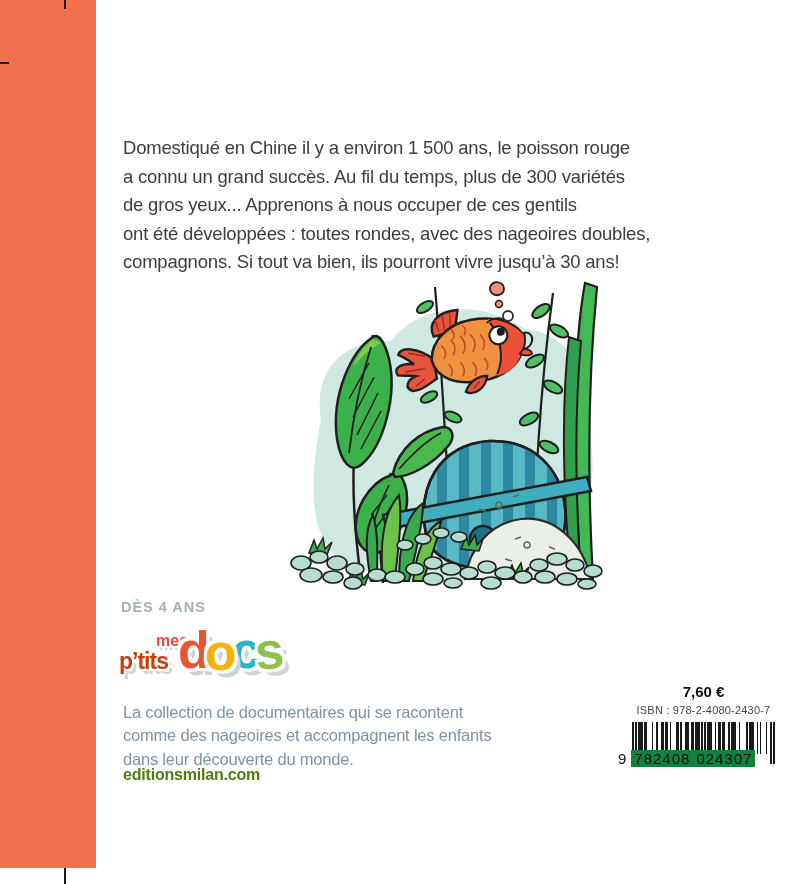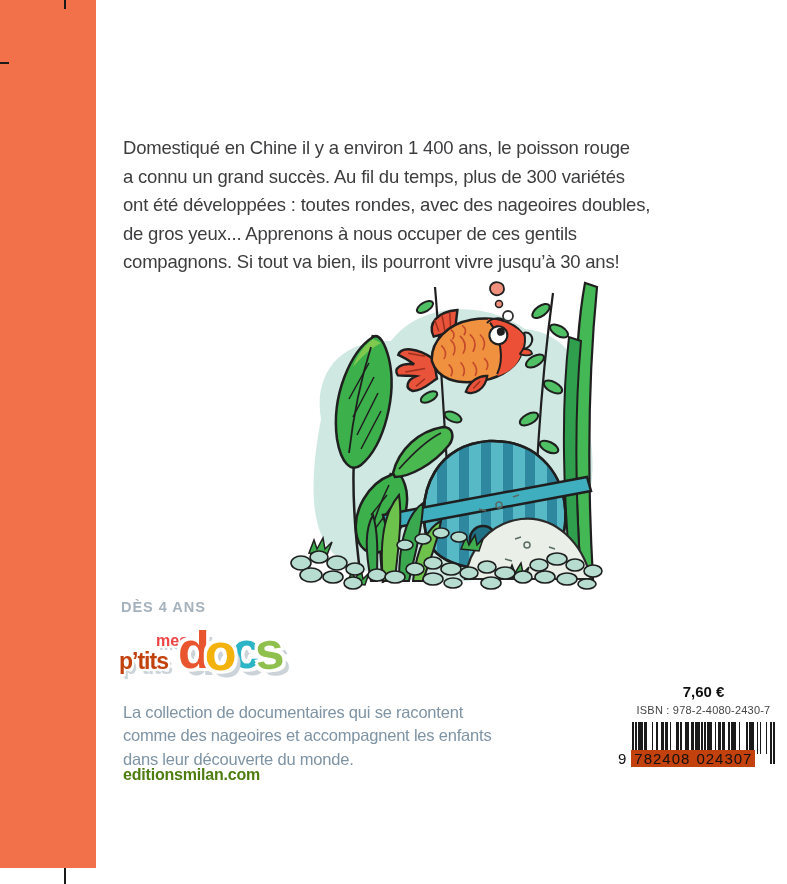--- a/index.html
+++ b/index.html
@@ -47,38 +47,38 @@
   .commerce { position:absolute; left:632px; top:683px; width:143px; text-align:center; }
   .price { font-size:15px; font-weight:bold; color:#0f0f0f; }
   .isbn  { margin-top:4px; font-size:11px; color:#454545; white-space:nowrap; letter-spacing:0.2px; }
   .barcode { position:relative; margin-top:6px; height:48px; }
   .bars { display:flex; align-items:flex-start; height:44px; }
   .bcm { width:1.5px; height:32px; }
   .bcm.on { background:#1a1a1a; }
   .bcm.guard { height:42px; }
   .bc-digits { position:absolute; left:-14px; top:28px; display:flex; align-items:flex-start;
                font-size:15px; color:#111; letter-spacing:1px; line-height:17px; }
-  .bc-digits .grp { background:#c2410c; padding:0 3px; }
+  .bc-digits .grp { background:#15803d; padding:0 3px; }
   .bc-digits .lead { margin-right:4px; }
 </style>
 </head>
 <body>
 
 <div class="canvas">
 
   <div class="spine" style="background: rgb(242, 113, 75);"></div>
   <div class="crop crop-top"></div>
   <div class="crop crop-left"></div>
   <div class="crop crop-bottom"></div>
 
   <div class="intro">
-    <div>Domestiqué en Chine il y a environ 1 400 ans, le poisson rouge</div>
+    <div>Domestiqué en Chine il y a environ 1 500 ans, le poisson rouge</div>
     <div>a connu un grand succès. Au fil du temps, plus de 300 variétés</div>
+    <div>de gros yeux... Apprenons à nous occuper de ces gentils</div>
     <div>ont été développées : toutes rondes, avec des nageoires doubles,</div>
-    <div>de gros yeux... Apprenons à nous occuper de ces gentils</div>
     <div>compagnons. Si tout va bien, ils pourront vivre jusqu’à 30 ans!</div>
   </div>
 
   <div class="illus">
     <svg viewBox="0 0 322 315" width="322" height="315">
 
       <path d="M34,142 C26,96 54,62 104,64 C132,26 196,22 238,52 C282,56 306,98 301,148 C314,204 300,270 248,290 C190,312 86,310 48,278 C20,252 24,196 34,142 Z" fill="#cfe8e2"></path>
 
       <g>
         <path d="M298,6 C286,70 286,180 294,302 L306,302 C300,196 302,92 310,10 Z" fill="#44b854" stroke="#1f1f1f" stroke-width="2.2"></path>

